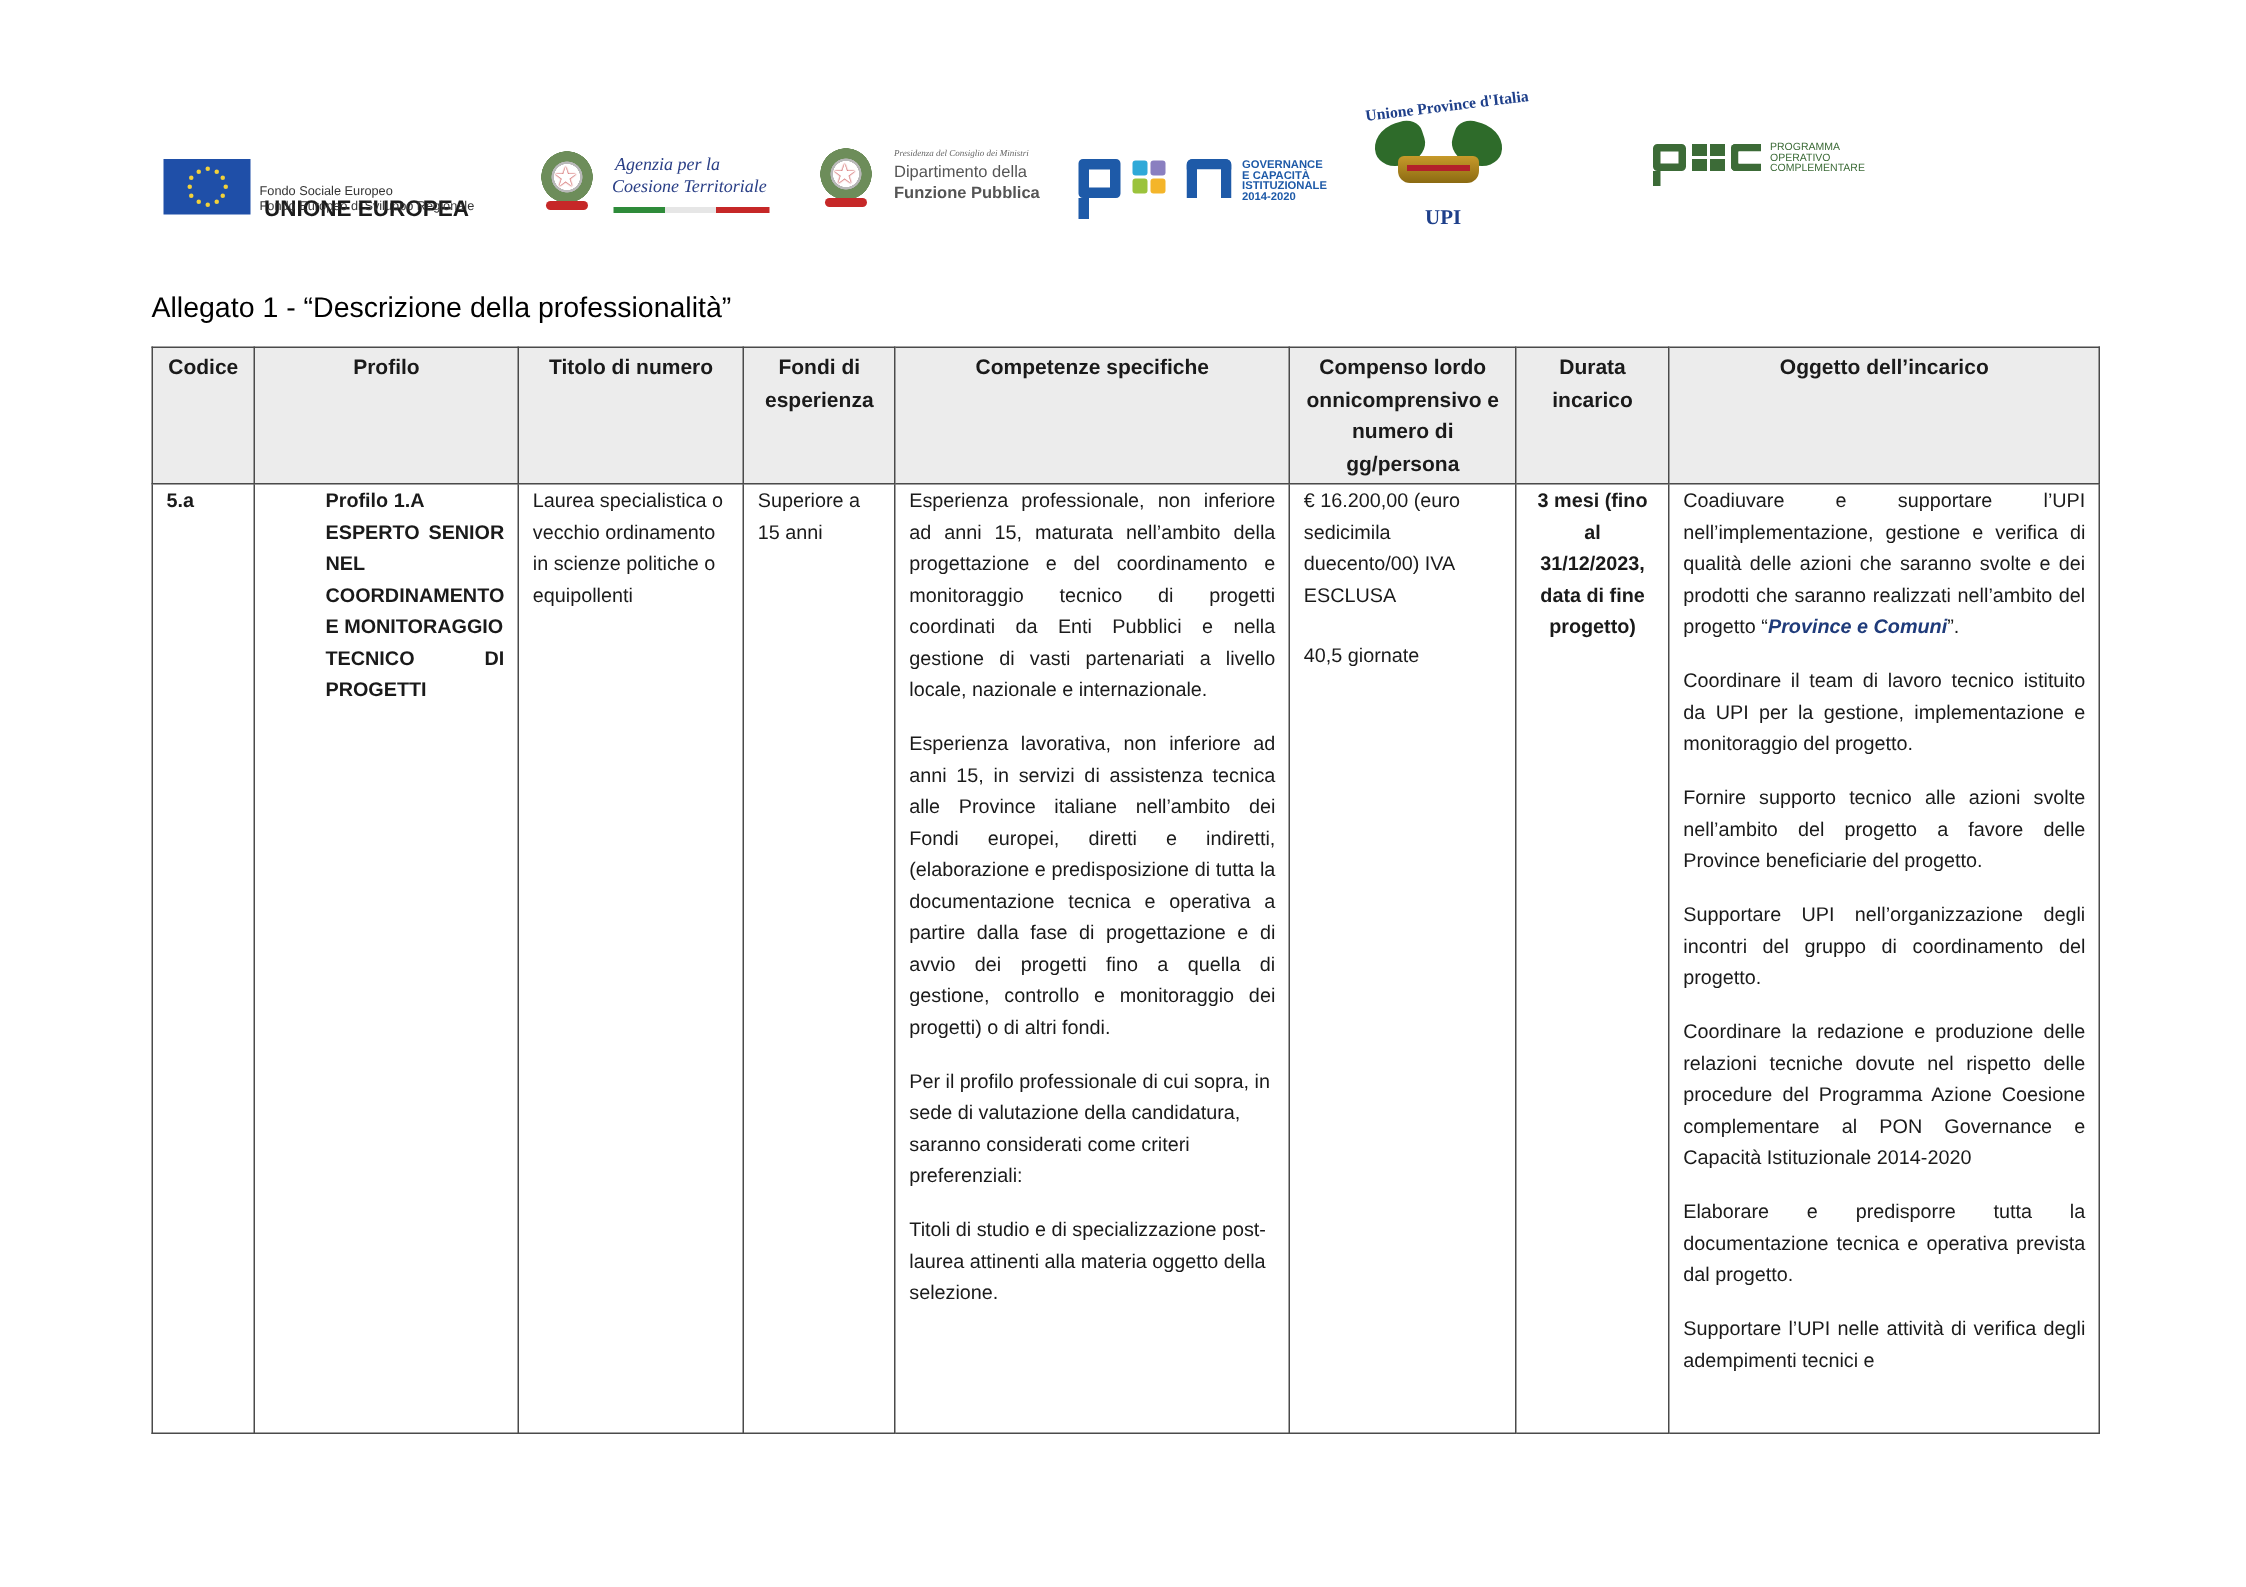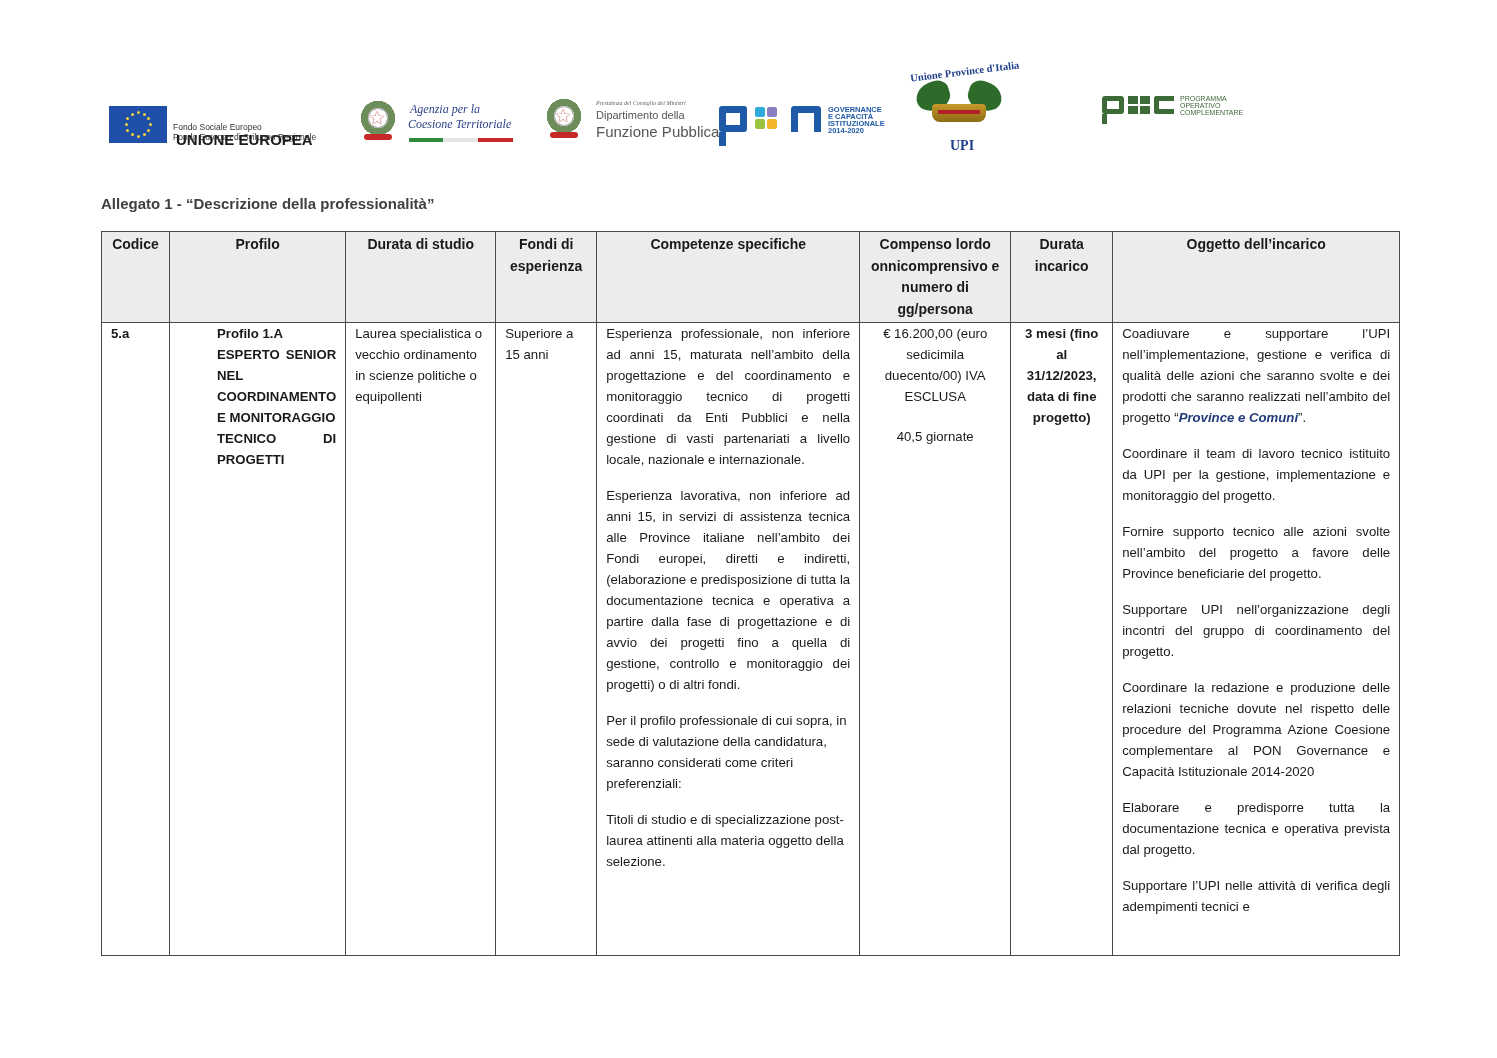--- a/index.html
+++ b/index.html
@@ -24,21 +24,21 @@
                    text-shadow: 0 0 1px #b22, 0 0 1px #b22; }
   .emblem .ribbon { position: absolute; left: 4px; bottom: 0; width: 28px; height: 6px; background: #c62828; border-radius: 3px; }
   .act .name1 { position: absolute; left: 50px; top: 2px; font-family: "Liberation Serif", serif; font-style: italic; font-size: 12px; color: #2a3f86; white-space: nowrap; }
   .act .name2 { position: absolute; left: 48px; top: 17px; font-family: "Liberation Serif", serif; font-style: italic; font-size: 12px; color: #2a3f86; white-space: nowrap; }
   .act .tricolor { position: absolute; left: 49px; top: 38px; width: 104px; height: 4px;
                    background: linear-gradient(90deg, #2e8b3a 0 33%, #e6e6e6 33% 66%, #c62828 66%); }
 
   .dfp { left: 546px; top: 38px; }
   .dfp .small { position: absolute; left: 50px; top: 2px; font-family: "Liberation Serif", serif; font-style: italic; font-size: 6px; color: #666; white-space: nowrap; }
   .dfp .n1 { position: absolute; left: 50px; top: 11px; font-size: 11px; color: #555; white-space: nowrap; }
-  .dfp .n2 { position: absolute; left: 50px; top: 25px; font-size: 15px; color: #555; white-space: nowrap; }
+  .dfp .n2 { position: absolute; left: 50px; top: 25px; font-size: 11px; color: #555; white-space: nowrap; font-weight: bold; }
 
   .pon { left: 719px; top: 44px; }
   .pon .p { position: absolute; left: 0; top: 2px; width: 28px; height: 26px; border: 7px solid #1e5aa8; border-radius: 3px; box-sizing: border-box; }
   .pon .p::after { content: ""; position: absolute; left: -7px; top: 19px; width: 7px; height: 14px; background: #1e5aa8; }
   .pon .sq { position: absolute; width: 10px; height: 10px; border-radius: 2px; }
   .pon .n { position: absolute; left: 72px; top: 2px; width: 30px; height: 26px; border: 7px solid #1e5aa8; border-bottom: none; border-radius: 4px 4px 0 0; box-sizing: border-box; }
   .pon .txt { position: absolute; left: 109px; font-weight: bold; font-size: 7.5px; color: #1e5aa8; white-space: nowrap; line-height: 7.5px; }
 
   .upi { left: 910px; top: 0px; }
   .upi .arc { position: absolute; left: 0; top: 6px; font-family: "Liberation Serif", serif; font-weight: bold; font-size: 10.5px; color: #1e3f8a; white-space: nowrap; transform: rotate(-7deg); }
@@ -54,21 +54,21 @@
   .poc .o { position: absolute; left: 26px; top: 2px; width: 22px; height: 18px; background:
             linear-gradient(#3c6b37,#3c6b37) 0 0/10px 8px no-repeat,
             linear-gradient(#3c6b37,#3c6b37) 12px 0/10px 8px no-repeat,
             linear-gradient(#3c6b37,#3c6b37) 0 10px/10px 8px no-repeat,
             linear-gradient(#3c6b37,#3c6b37) 12px 10px/10px 8px no-repeat; }
   .poc .c { position: absolute; left: 52px; top: 2px; width: 20px; height: 18px; border: 5px solid #3c6b37; border-right: none; border-radius: 3px 0 0 3px; box-sizing: border-box; }
   .poc .txt { position: absolute; left: 78px; font-size: 7px; color: #3c6b37; line-height: 7px; white-space: nowrap; }
 
   
   .doc-title { position: absolute; left: 101px; top: 195px; font-family: "Liberation Sans", sans-serif;
-               font-weight: bold; font-size: 15px; color: #404040; white-space: nowrap; }
+               font-weight: normal; font-size: 19px; color: #000000; white-space: nowrap; }
 
   
   table.main { position: absolute; left: 101px; top: 231px; border-collapse: collapse;
                font-family: "Liberation Sans", sans-serif; font-size: 13.2px; color: #1a1a1a; table-layout: fixed; }
   table.main th, table.main td { border: 1.5px solid #4a4a4a; vertical-align: top; }
   table.main th { background: #ececec; font-weight: bold; font-size: 14px; text-align: center;
                   padding: 2px 4px; line-height: 21.5px; height: 82px; }
   table.main td { padding: 0 9px; line-height: 21px; }
 
   .c-codice { width: 68px; }
@@ -81,21 +81,21 @@
   .c-oggetto { width: 287px; }
 
   td.codice { font-weight: bold; padding-left: 9px; padding-top: 0; }
   td.profilo { font-weight: bold; text-align: justify; line-height: 22.5px; }
   td.profilo .line { display: block; padding-left: 38px; }
   td.profilo .just { display: flex; justify-content: space-between; }
   td.titolo { line-height: 19.5px; }
   td.anni { line-height: 19.5px; }
   td.comp p { margin: 0 0 15px 0; text-align: justify; }
   td.comp p.left { text-align: left; }
-  td.compenso { text-align: center; line-height: 19.5px; }
+  td.compenso { text-align: left; line-height: 19.5px; }
   td.compenso .gap { height: 19px; }
   td.durata { text-align: center; font-weight: bold; line-height: 19.5px; }
   td.oggetto p { margin: 0 0 15px 0; text-align: justify; }
   td.oggetto p.last { margin-bottom: 0; }
   .em-blue { font-weight: bold; font-style: italic; color: #1f3b7a; }
   tr.body-row td { height: 632px; }
 </style>
 </head>
 <body>
 
@@ -180,21 +180,21 @@
       <col class="c-anni">
     <col class="c-comp">
       <col class="c-comp-h">
       <col class="c-durata">
       <col class="c-oggetto">
   </colgroup>
   <thead>
     <tr>
       <th>Codice</th>
       <th>Profilo</th>
-      <th>Durata di studio</th>
+      <th>Titolo di numero</th>
       <th>Fondi di esperienza</th>
       <th>Competenze specifiche</th>
       <th>Compenso lordo onnicomprensivo e numero di gg/persona</th>
       <th>Durata incarico</th>
       <th>Oggetto dell’incarico</th>
     </tr>
   </thead>
   <tbody>
     <tr class="body-row">
       <td class="codice">5.a</td>

